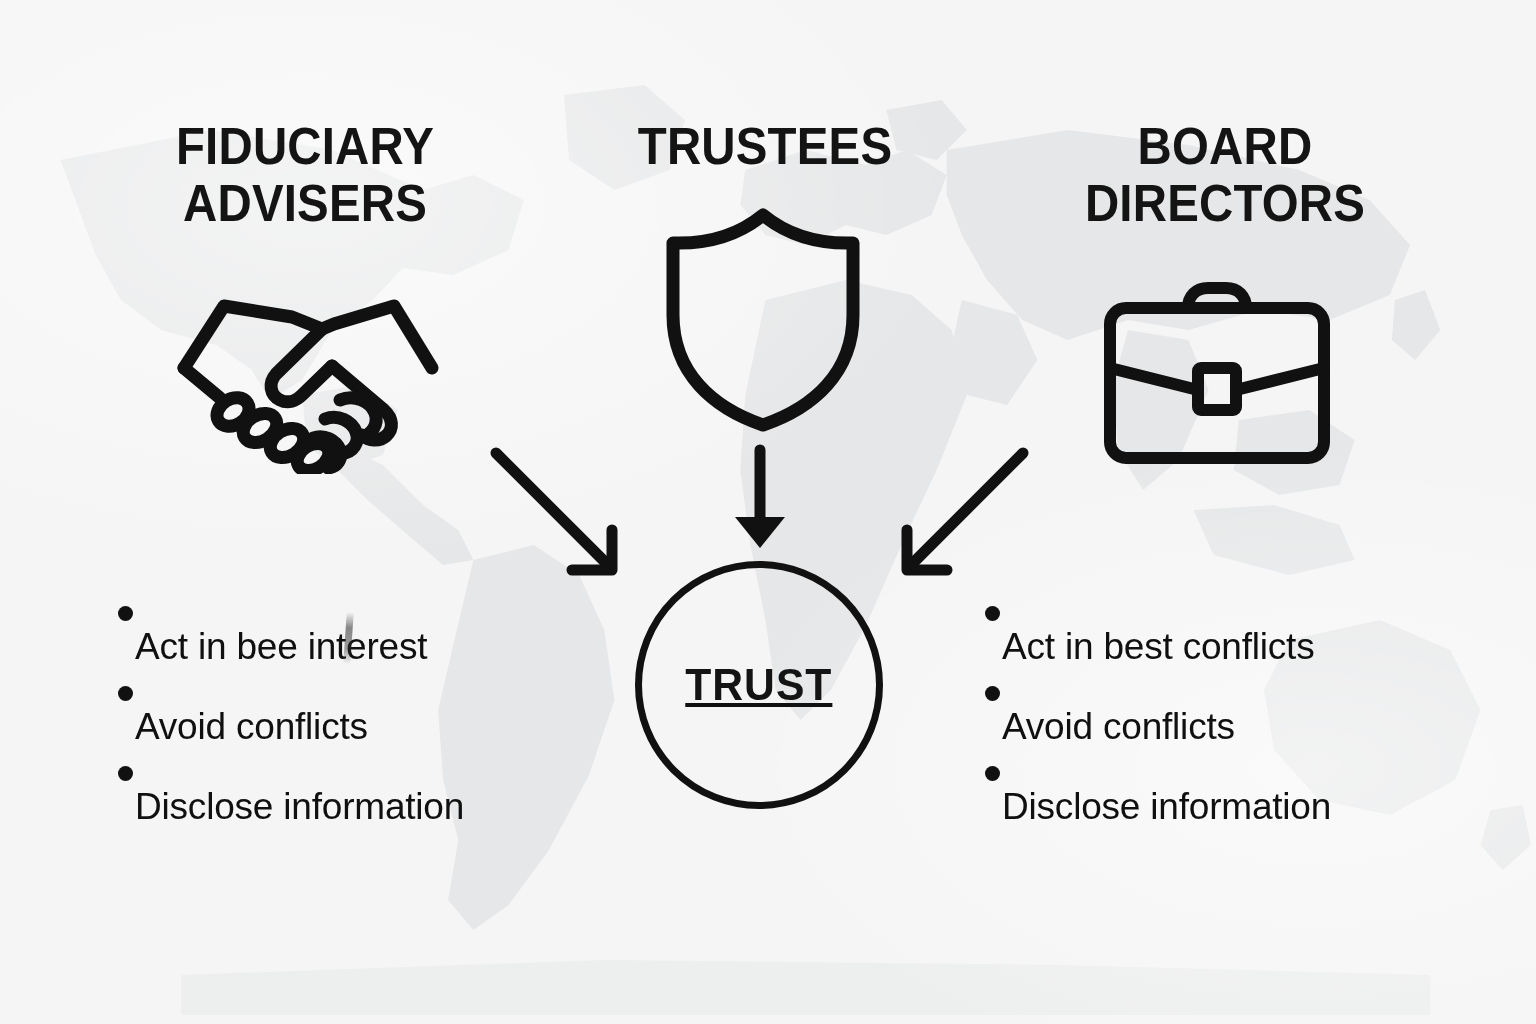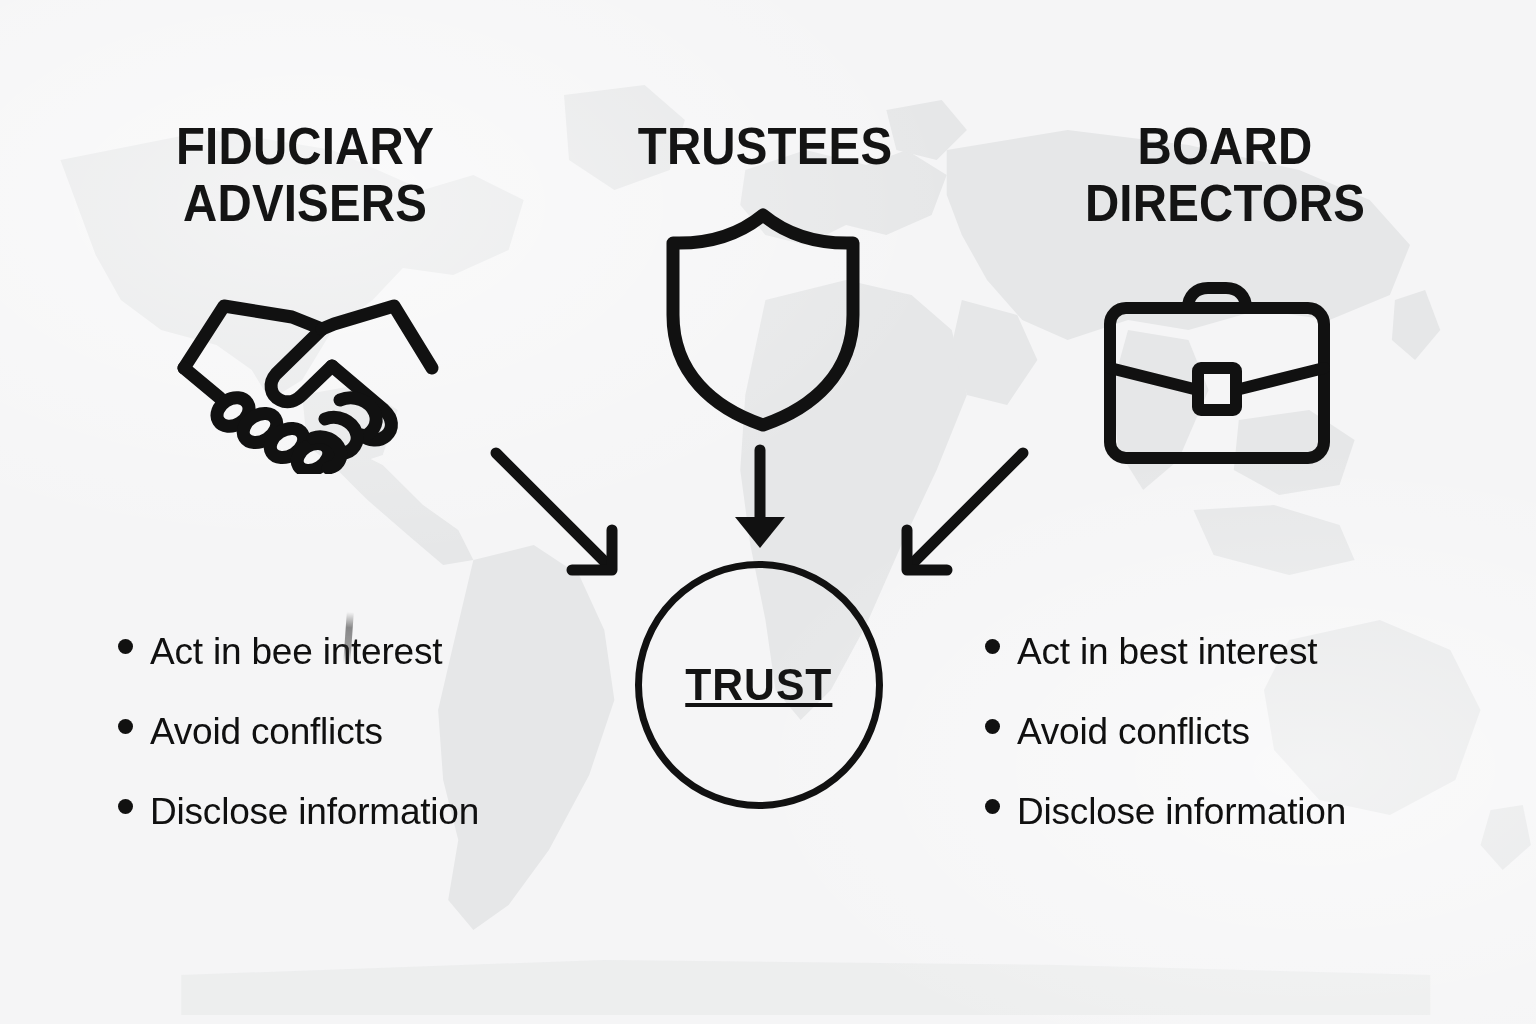--- a/index.html
+++ b/index.html
@@ -91,22 +91,23 @@
   
   .bullet-list {
     position: absolute;
     width: 500px;
   }
   #list-left  { left: 118px;  top: 612px; }
   #list-right { left: 985px;  top: 612px; }
 
   .bullet-item {
     display: flex;
-    align-items: center;
+    align-items: flex-start;
     height: 80px;
+    flex-direction: column;
   }
   .bullet-dot {
     width: 15px;
     height: 15px;
     border-radius: 50%;
     background: #111111;
     flex: 0 0 auto;
     position: relative;
     top: -6px;
   }
@@ -272,21 +273,21 @@
       <div class="bullet-item">
         <span class="bullet-dot"></span>
         <span class="bullet-text">Disclose information</span>
       </div>
     </div>
     <div id="artifact-smudge"></div>
 
     <div class="bullet-list" id="list-right">
       <div class="bullet-item">
         <span class="bullet-dot"></span>
-        <span class="bullet-text">Act in best interest</span>
+        <span class="bullet-text">Act in best conflicts</span>
       </div>
       <div class="bullet-item">
         <span class="bullet-dot"></span>
         <span class="bullet-text">Avoid conflicts</span>
       </div>
       <div class="bullet-item">
         <span class="bullet-dot"></span>
         <span class="bullet-text">Disclose information</span>
       </div>
     </div>

